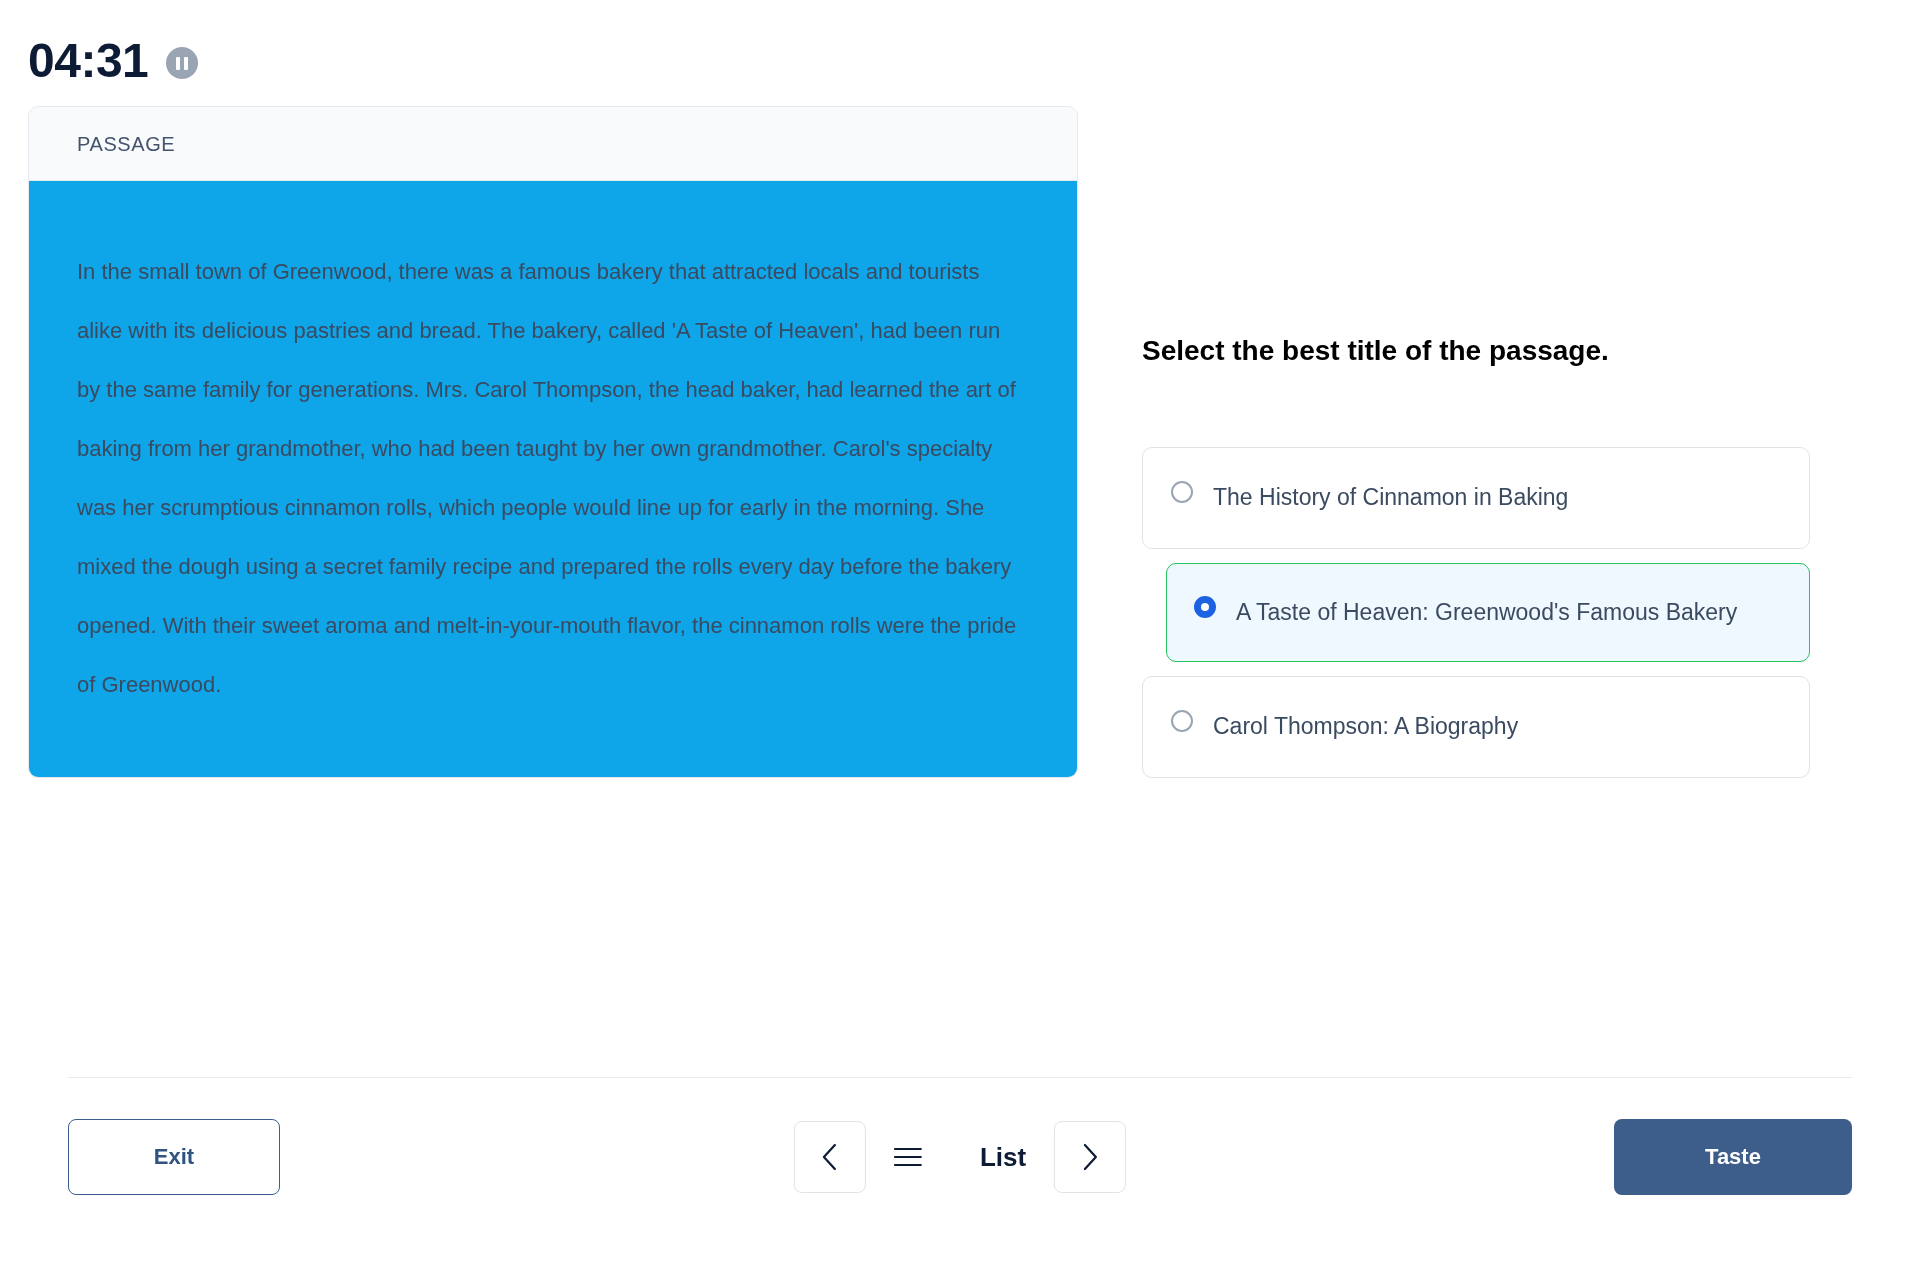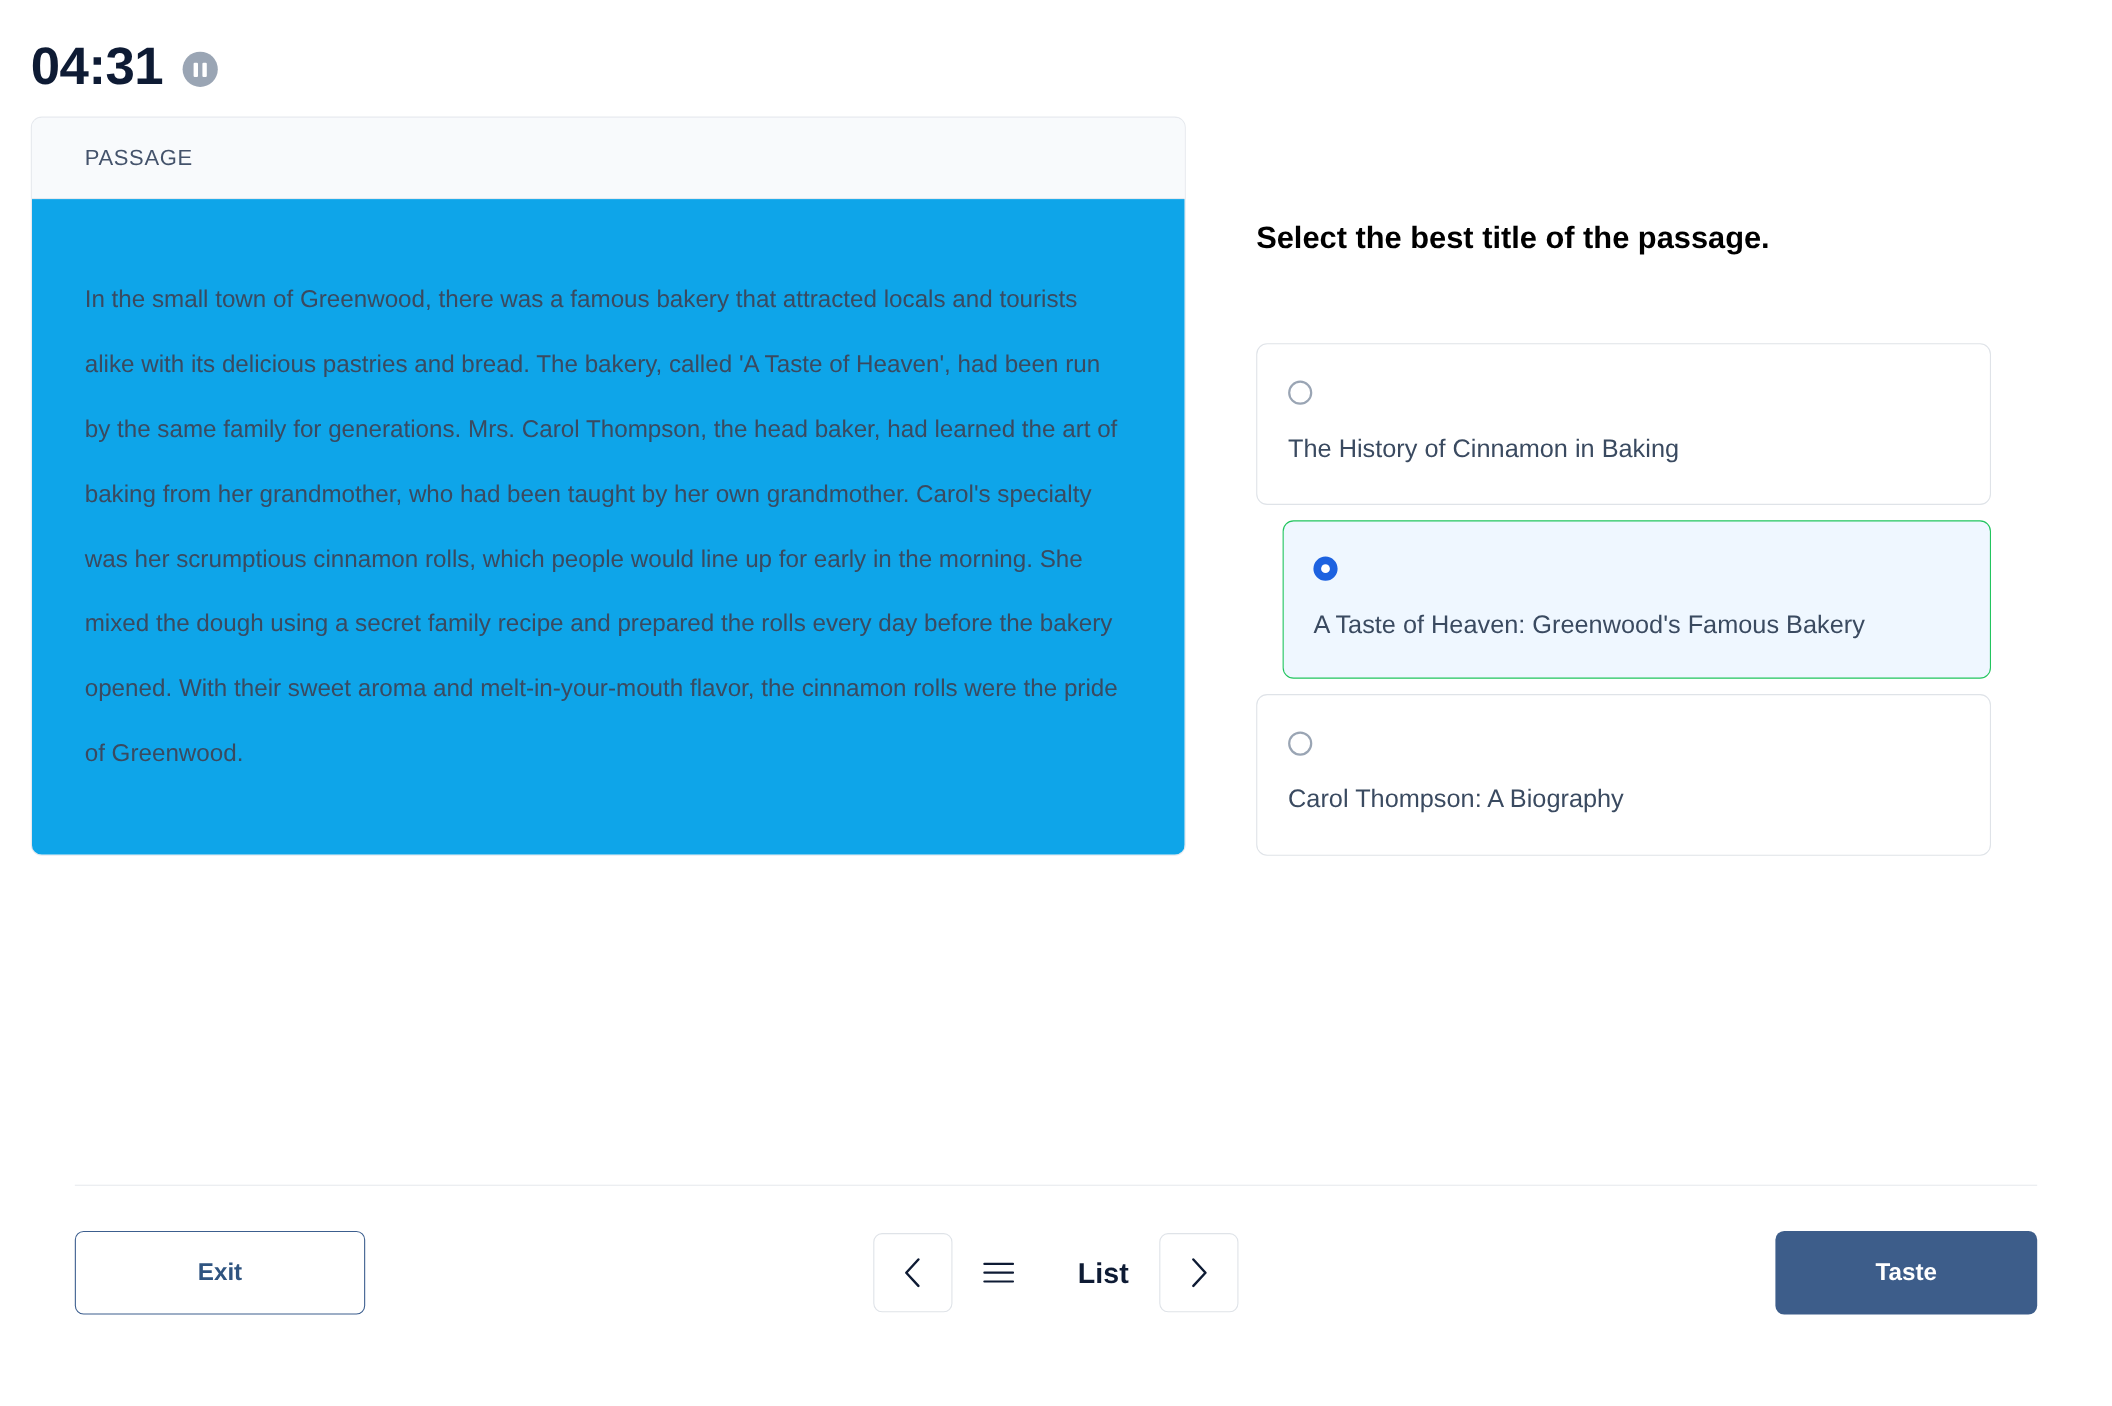--- a/index.html
+++ b/index.html
@@ -116,21 +116,20 @@
     display: flex;
     align-items: flex-start;
     gap: 20px;
     border: 1px solid #dfe3e8;
     border-radius: 10px;
     background: #ffffff;
     padding: 30px 28px;
     min-height: 46px;
     box-sizing: border-box;
     cursor: pointer;
-    flex-direction: column;
   }
   .option.selected {
     border: 1px solid #22c55e;
     background: #eff7ff;
     padding: 29px 27px;
     margin-left: 24px;
   }
   .radio {
     width: 22px;
     height: 22px;
@@ -174,21 +173,21 @@
   .footer {
     position: absolute;
     left: 68px;
     right: 68px;
     top: 1118px;
     height: 78px;
     display: flex;
     align-items: center;
   }
   .exit-btn {
-    width: 264px;
+    width: 212px;
     height: 76px;
     border: 1px solid #3c5e8e;
     border-radius: 8px;
     background: #ffffff;
     color: #2f5480;
     font-size: 22px;
     font-weight: bold;
     display: flex;
     align-items: center;
     justify-content: center;

